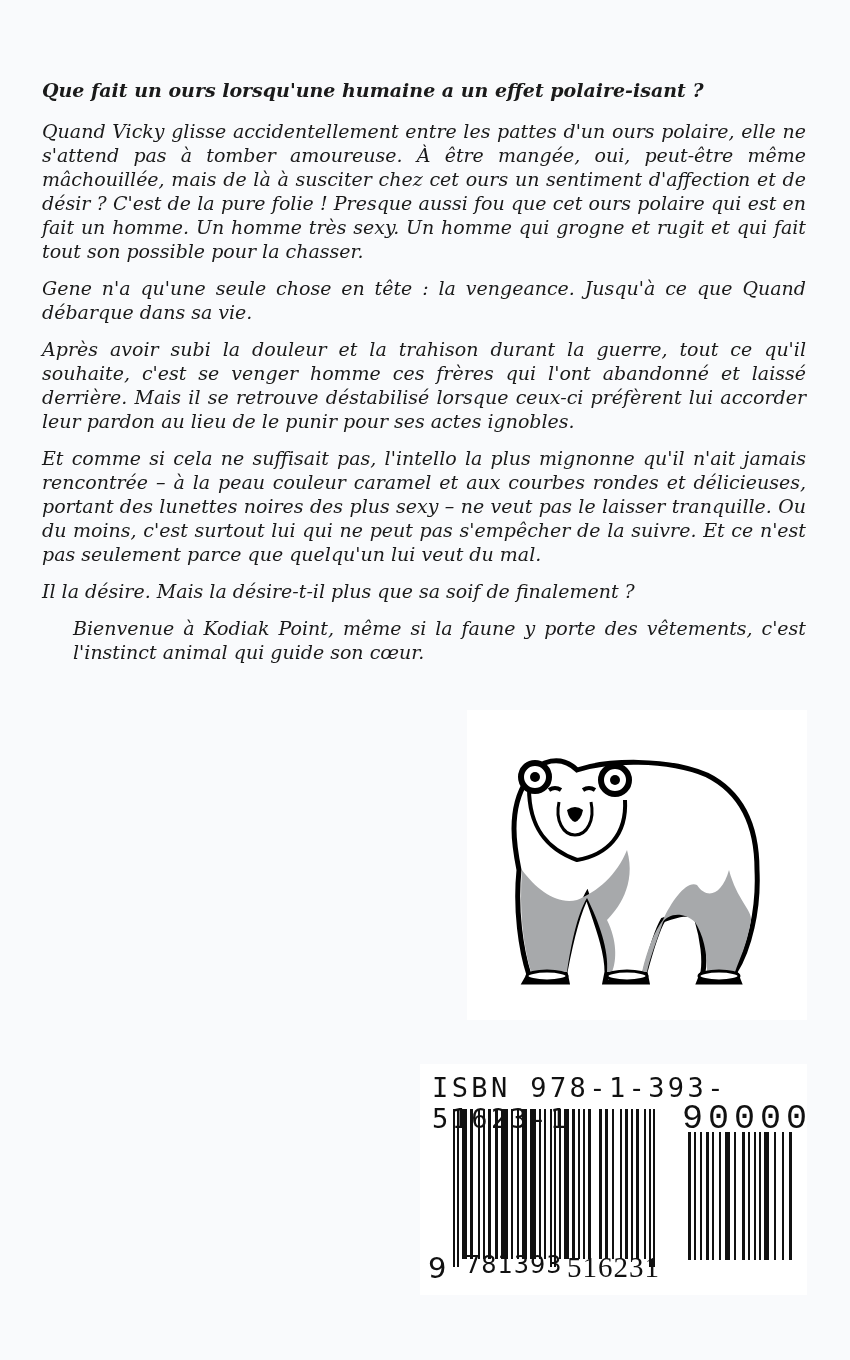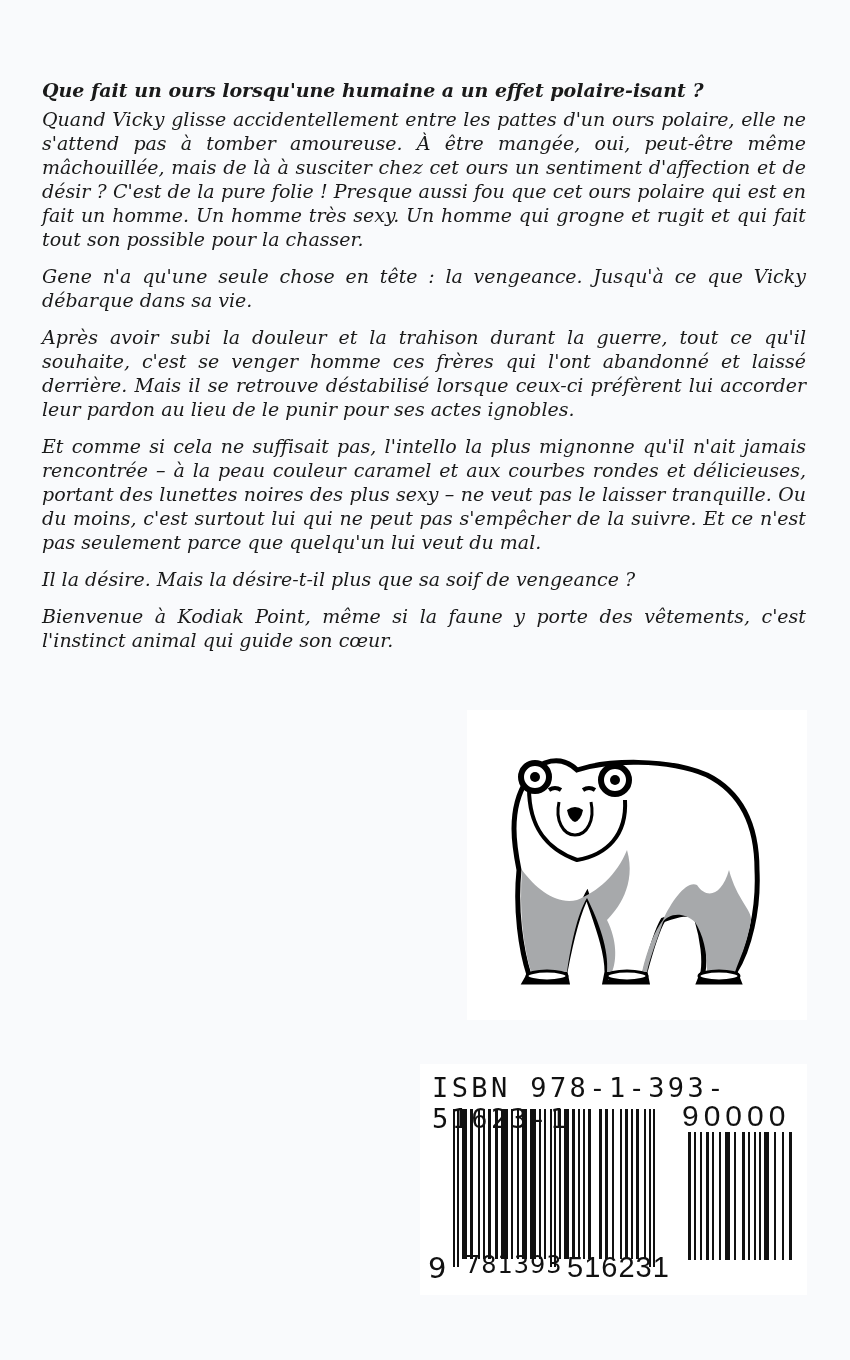--- a/index.html
+++ b/index.html
@@ -9,64 +9,64 @@
       position: relative; overflow: hidden;
       font-family: "DejaVu Serif", serif;
       color: #1a1a1a;
     }
     .blurb {
       position: absolute; left: 42px; top: 78px; width: 764px;
       font-size: 19px; line-height: 24px;
       text-align: justify;
     }
     .blurb p { margin: 0 0 13px 0; font-style: italic; }
-    .blurb .tagline { font-weight: bold; font-style: italic; margin-bottom: 5px; }
-    .blurb .closing { font-style: italic; }
+    .blurb .tagline { font-weight: bold; font-style: italic; margin-bottom: 17px; }
+    .blurb .closing { font-style: italic; margin-left: 31px; }
     .bear-box {
       position: absolute; left: 467px; top: 710px; width: 340px; height: 310px;
       background: #ffffff;
     }
     .bear-box svg { display: block; }
     .barcode-box {
       position: absolute; left: 420px; top: 1064px; width: 387px; height: 231px;
       background: #ffffff;
     }
     .isbn-top {
       position: absolute; left: 12px; top: 8px;
       font-family: "DejaVu Sans Mono", monospace; font-size: 27px; letter-spacing: 3.4px;
       color: #111;
     }
     .addon-digits {
       position: absolute; left: 262px; top: 35px;
-      font-family: Liberation Sans, sans-serif; font-size: 30px; letter-spacing: 5px; color: #111;
+      font-family: Liberation Mono, monospace; font-size: 35px; letter-spacing: 5px; color: #111;
     }
     .ean-first {
       position: absolute; left: 8px; top: 187px;
       font-family: "DejaVu Sans", sans-serif; font-size: 29px; color: #111;
     }
     .ean-left {
       position: absolute; left: 45px; top: 187px;
       font-family: "DejaVu Sans", sans-serif; font-size: 24px; letter-spacing: 1px; color: #111;
     }
     .ean-right {
       position: absolute; left: 147px; top: 187px;
-      font-family: Liberation Sans, sans-serif; font-size: 29px; letter-spacing: 1px; color: #111;
+      font-family: Liberation Serif, serif; font-size: 29px; letter-spacing: 1px; color: #111;
     }
     .bars { position: absolute; left: 0; top: 0; }
   </style>
 </head>
 <body>
 
 <div class="blurb">
   <p class="tagline">Que fait un ours lorsqu'une humaine a un effet polaire-isant ?</p>
   <p>Quand Vicky glisse accidentellement entre les pattes d'un ours polaire, elle ne s'attend pas à tomber amoureuse. À être mangée, oui, peut-être même mâchouillée, mais de là à susciter chez cet ours un sentiment d'affection et de désir ? C'est de la pure folie ! Presque aussi fou que cet ours polaire qui est en fait un homme. Un homme très sexy. Un homme qui grogne et rugit et qui fait tout son possible pour la chasser.</p>
-  <p>Gene n'a qu'une seule chose en tête : la vengeance. Jusqu'à ce que Vicky débarque dans sa vie.</p>
+  <p>Gene n'a qu'une seule chose en tête : la vengeance. Jusqu'à ce que Quand débarque dans sa vie.</p>
   <p>Après avoir subi la douleur et la trahison durant la guerre, tout ce qu'il souhaite, c'est se venger homme ces frères qui l'ont abandonné et laissé derrière. Mais il se retrouve déstabilisé lorsque ceux-ci préfèrent lui accorder leur pardon au lieu de le punir pour ses actes ignobles.</p>
   <p>Et comme si cela ne suffisait pas, l'intello la plus mignonne qu'il n'ait jamais rencontrée – à la peau couleur caramel et aux courbes rondes et délicieuses, portant des lunettes noires des plus sexy – ne veut pas le laisser tranquille. Ou du moins, c'est surtout lui qui ne peut pas s'empêcher de la suivre. Et ce n'est pas seulement parce que quelqu'un lui veut du mal.</p>
-  <p>Il la désire. Mais la désire-t-il plus que sa soif de vengeance ?</p>
+  <p>Il la désire. Mais la désire-t-il plus que sa soif de finalement ?</p>
   <p class="closing">Bienvenue à Kodiak Point, même si la faune y porte des vêtements, c'est l'instinct animal qui guide son cœur.</p>
 </div>
 
 <div class="bear-box">
   <svg width="340" height="310" viewBox="0 0 340 310">
 
     <path d="M60 70 C 40 100, 48 140, 52 160 C 48 200, 54 240, 62 265 L 58 272 L 100 272 L 98 262 C 104 230, 112 200, 120 185 C 130 215, 140 240, 140 262 L 138 272 L 180 272 L 178 262 C 184 240, 190 220, 196 210 C 210 205, 225 200, 230 210 C 236 230, 238 250, 236 262 L 232 272 L 272 272 L 268 262 C 282 240, 292 200, 290 160 C 290 110, 270 80, 240 65 C 200 48, 140 50, 110 60 C 95 45, 72 48, 60 70 Z" fill="#ffffff" stroke="#000" stroke-width="5"></path>
 
     <path d="M55 160 C 70 180, 90 195, 110 190 C 130 182, 150 165, 160 140 C 170 175, 150 200, 140 210 C 150 230, 150 250, 145 262 L 175 262 C 180 240, 188 220, 196 210 C 205 190, 220 170, 230 175 C 240 190, 255 185, 262 160 C 270 190, 285 200, 284 210 C 280 235, 272 250, 268 262 L 240 262 C 240 240, 236 225, 228 212 C 215 200, 200 205, 196 212 C 190 230, 182 250, 180 262 L 140 262 C 142 240, 132 212, 120 188 C 110 205, 104 235, 100 262 L 64 262 C 56 235, 52 200, 55 160 Z" fill="#a7a9ab"></path>
 

